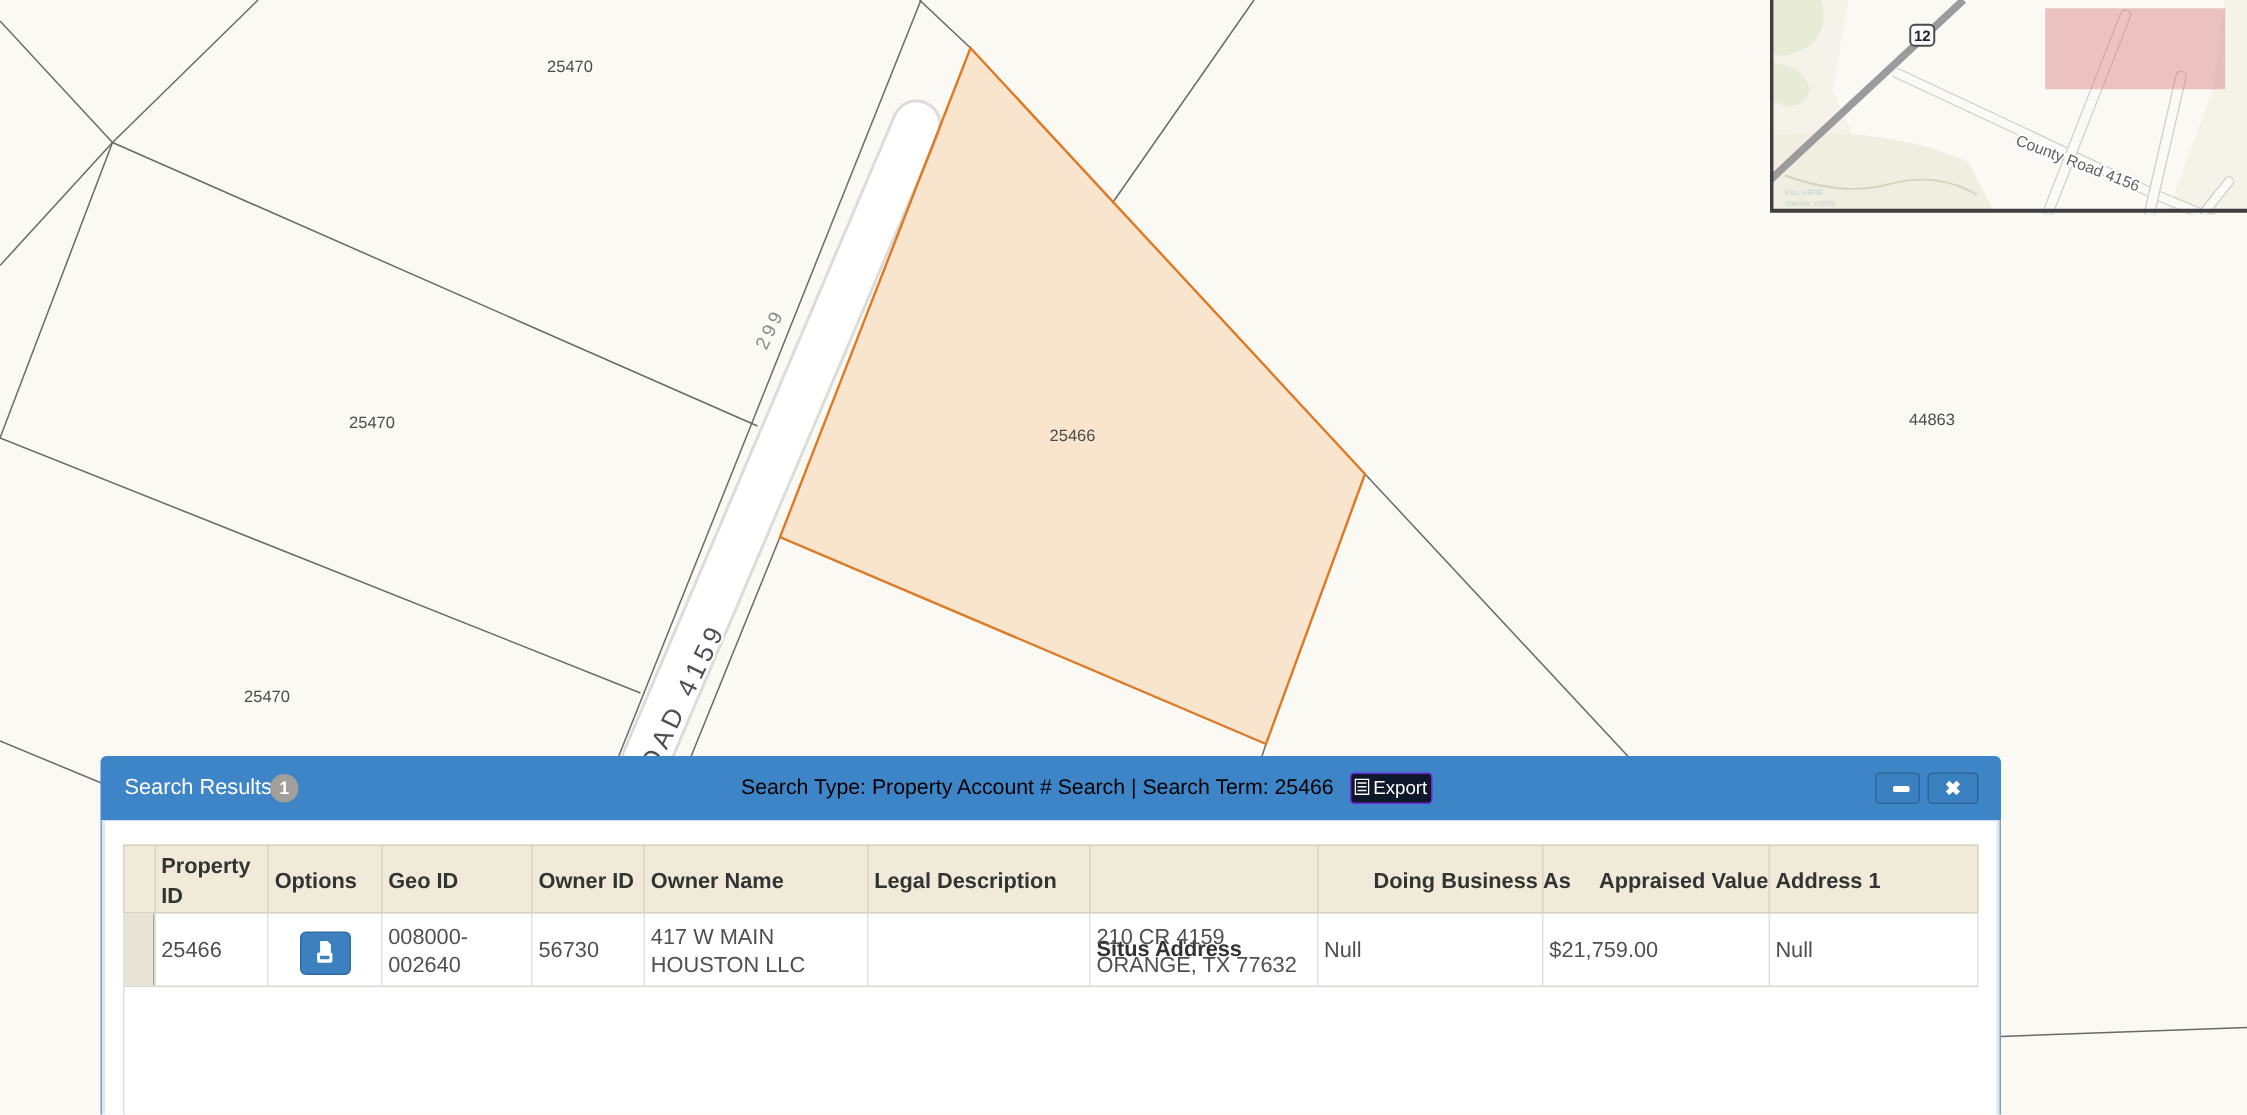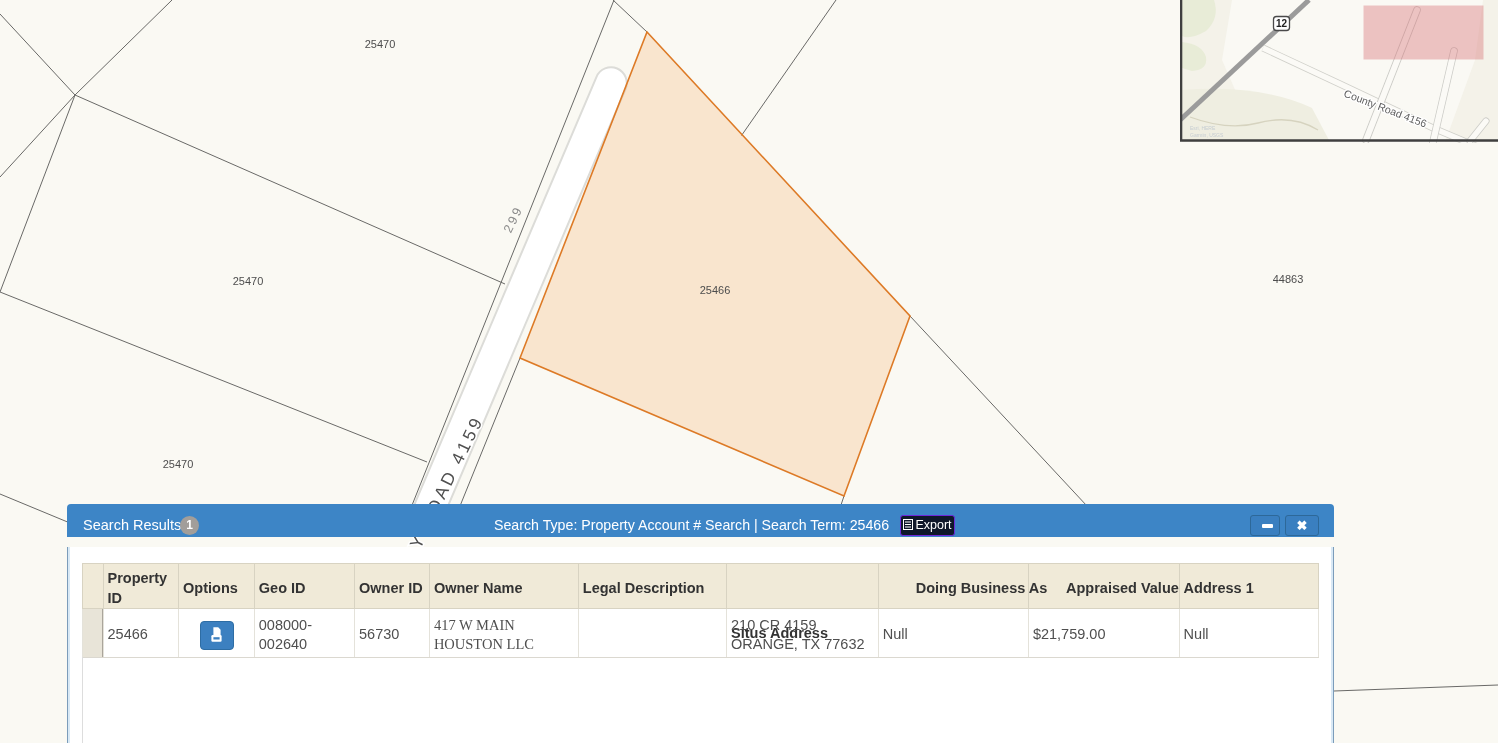--- a/index.html
+++ b/index.html
@@ -106,27 +106,27 @@
 
     <text x="1190" y="130" font-size="5" fill="#c6cdd2">Esri, HERE</text>
     <text x="1190" y="137" font-size="5" fill="#c6cdd2">Garmin, USGS</text>
 
     <path d="M1181 0 L1181 140.5 L1498 140.5" stroke="#3f3f3f" stroke-width="2.6" fill="none"></path>
   </g>
 </svg>
 
 <div class="abs" style="left:67px;top:504px;width:1267px;height:239px;">
 
-  <div class="abs" style="left:0;top:0;width:1267px;height:33px;background:#3d85c6;border-radius:4px 4px 0 0;">
+  <div class="abs" style="left:0;top:0;width:1267px;height:43px;background:#3d85c6;border-radius:4px 4px 0 0;">
 
     <div class="abs" style="left:16px;top:13px;color:#fff;font-size:14.5px;">Search Results</div>
 
     <div class="abs" style="left:113px;top:12px;width:19px;height:19px;background:#a29e9a;border-radius:10px;color:#fff;font-size:12px;font-weight:bold;text-align:center;line-height:19px;">1</div>
 
-    <div class="abs" style="left:427px;top:13px;color:#ffffff;font-size:14.2px;">Search Type: Property Account # Search | Search Term: 25466</div>
+    <div class="abs" style="left:427px;top:13px;color:#000000;font-size:14.2px;">Search Type: Property Account # Search | Search Term: 25466</div>
 
     <div class="abs" style="left:833px;top:10.5px;width:55px;height:21.5px;background:#0f172a;border:1px solid #6d28d9;border-radius:3px;box-sizing:border-box;color:#fff;font-size:12.5px;line-height:19px;text-align:center;">
       <svg width="10" height="11" viewBox="0 0 10 11" style="vertical-align:-1px;margin-right:2px;">
           <g fill="none" stroke="#fff" stroke-width="1">
             <rect x="0.5" y="0.5" width="9" height="10"></rect>
             <line x1="2" y1="3" x2="8" y2="3"></line>
             <line x1="2" y1="5.5" x2="8" y2="5.5"></line>
             <line x1="2" y1="8" x2="8" y2="8"></line>
           </g>
         </svg>Export</div>
@@ -199,21 +199,21 @@
           <rect x="2.4" y="8" width="10.2" height="6.8" rx="1.2"></rect>
           <rect x="4.4" y="10.2" width="6.2" height="2.3" fill="#3c80c0"></rect>
         </g>
       </svg>
   </div>
 
   <div class="abs cel" style="left:191.8px;top:111.9px;">008000-<br>002640</div>
 
   <div class="abs cel" style="left:292px;top:121px;">56730</div>
 
-  <div class="abs cel" style="left:366.9px;top:111.9px;font-family:Liberation Serif, serif;">417 W MAIN<br>HOUSTON LLC</div>
+  <div class="abs cel" style="left:366.9px;top:111.9px;">417 W MAIN<br>HOUSTON LLC</div>
 
 
   <div class="abs cel" style="left:664px;top:111.9px;">210 CR 4159<br>ORANGE, TX 77632</div>
 
   <div class="abs cel" style="left:815.7px;top:121px;">Null</div>
 
   <div class="abs cel" style="left:965.9px;top:121px;">$21,759.00</div>
 
   <div class="abs cel" style="left:1116.6px;top:121px;">Null</div>
 

